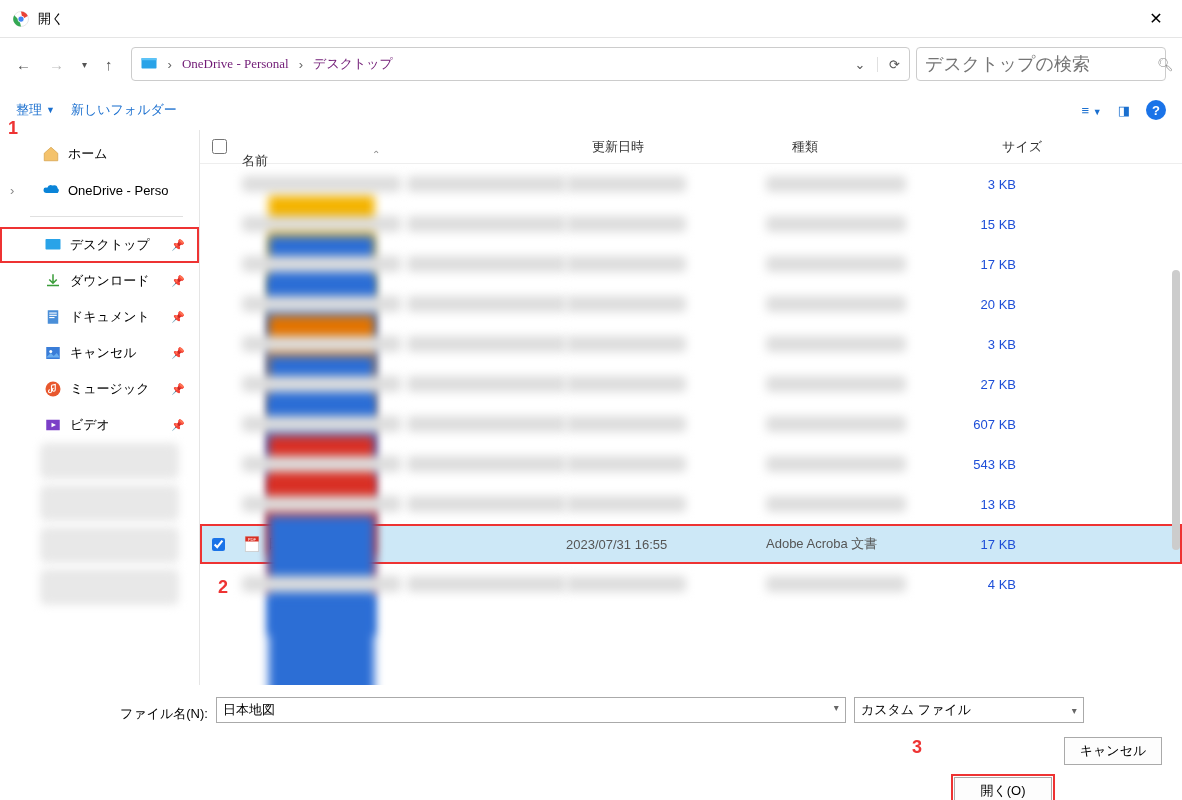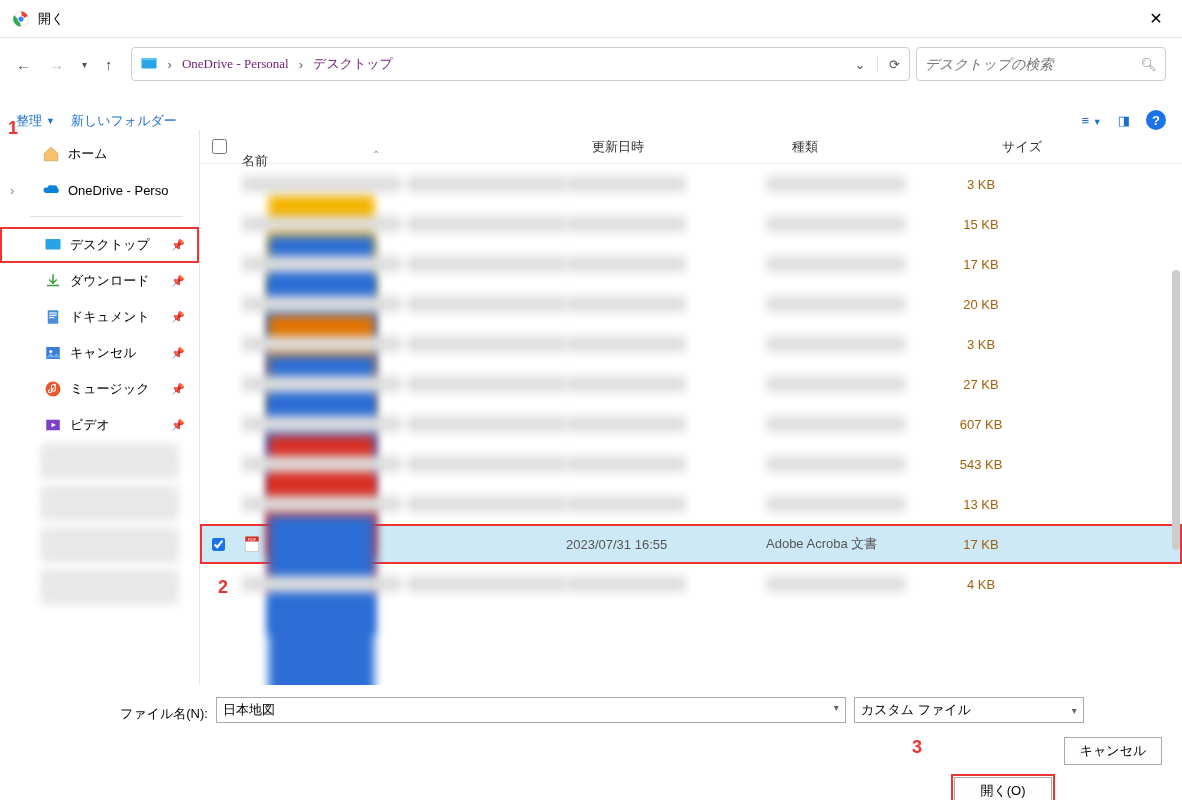--- a/index.html
+++ b/index.html
@@ -15,24 +15,24 @@
 .nav-arrow { color: #555; font-size: 15px; cursor: pointer; }
 .nav-arrow.disabled { color: #bbb; }
 .address-bar { flex: 1; display: flex; align-items: center; border: 1px solid #ccc; border-radius: 4px; height: 34px; padding: 0 8px; gap: 6px; }
 .address-bar .folder-icon { width: 18px; height: 18px; }
 .crumb-sep { color: #666; margin: 0 4px; }
 .crumb { cursor: pointer; color: #701a75; font-family: Liberation Serif, serif; }
 .address-bar .spacer { flex: 1; }
 .address-bar .dd { color: #555; cursor: pointer; width: 22px; text-align: center; }
 .address-bar .refresh { color: #555; cursor: pointer; width: 24px; text-align: center; border-left: 1px solid #e0e0e0; padding-left: 10px; }
 .search-box { width: 250px; border: 1px solid #ccc; border-radius: 4px; height: 34px; display: flex; align-items: center; padding: 0 8px; }
-.search-box input { border: none; outline: none; flex: 1; font-size: 14px; color: #999; font-style: italic; }
+.search-box input { border: none; outline: none; flex: 1; font-size: 18px; color: #999; }
 .search-box .mag { color: #888; }
 
-.toolbar { display: flex; align-items: flex-end; height: 40px; padding: 0 16px; gap: 16px; }
+.toolbar { display: flex; align-items: center; height: 40px; padding: 0 16px; gap: 16px; }
 .toolbar .txtbtn { color: #1a6fcf; cursor: pointer; display: flex; align-items: center; gap: 4px; }
 .toolbar .right { margin-left: auto; display: flex; gap: 16px; align-items: center; }
 .toolbar .iconbtn { color: #1a6fcf; cursor: pointer; }
 .toolbar .help { width: 20px; height: 20px; background: #1a73e8; color: #fff; border-radius: 50%; display: flex; align-items: center; justify-content: center; font-weight: bold; font-size: 13px; }
 
 .main { display: flex; height: 555px; }
 .sidebar { width: 200px; border-right: 1px solid #e5e5e5; padding-top: 6px; overflow: hidden; }
 .side-item { display: flex; align-items: center; height: 36px; padding-left: 44px; gap: 8px; cursor: pointer; position: relative; }
 .side-item.top { padding-left: 42px; }
 .side-item.top.chev::before { content: "›"; position: absolute; left: 10px; color: #888; }
@@ -52,21 +52,21 @@
 .col-type { width: 180px; }
 .col-size { width: 100px; text-align: right; padding-right: 30px; }
 
 .rows { flex: 1; overflow: hidden; position: relative; }
 .row { display: flex; height: 40px; align-items: center; padding-left: 12px; }
 .row .rchk { width: 30px; display: flex; align-items: center; }
 .row .ricon { width: 20px; height: 20px; margin-right: 6px; }
 .row .rname { width: 324px; display: flex; align-items: center; }
 .row .rdate { width: 200px; color: #555; }
 .row .rtype { width: 180px; color: #555; }
-.row .rsize { width: 100px; text-align: center; color: #a16207; padding-right: 30px; }
+.row .rsize { width: 100px; text-align: right; color: #1d4ed8; padding-right: 30px; }
 .row.blurred .rname span, .row.blurred .rdate, .row.blurred .rtype { filter: blur(5px); color: #888; background: #ddd; border-radius: 4px; }
 .row.blurred .rname span { display: inline-block; width: 180px; height: 16px; }
 .row.blurred .rdate { width: 120px; height: 16px; margin-right: 80px; }
 .row.blurred .rtype { width: 140px; height: 16px; margin-right: 40px; }
 .row.blurred .ricon { filter: blur(2px); }
 .row.selected { background: #cde8f7; outline: 2px solid #e33; outline-offset: -2px; }
 .row.selected .rchk input { accent-color: #1a73e8; }
 
 .scrollbar { position: absolute; right: 2px; top: 140px; width: 8px; height: 280px; background: #ccc; border-radius: 4px; }
 

